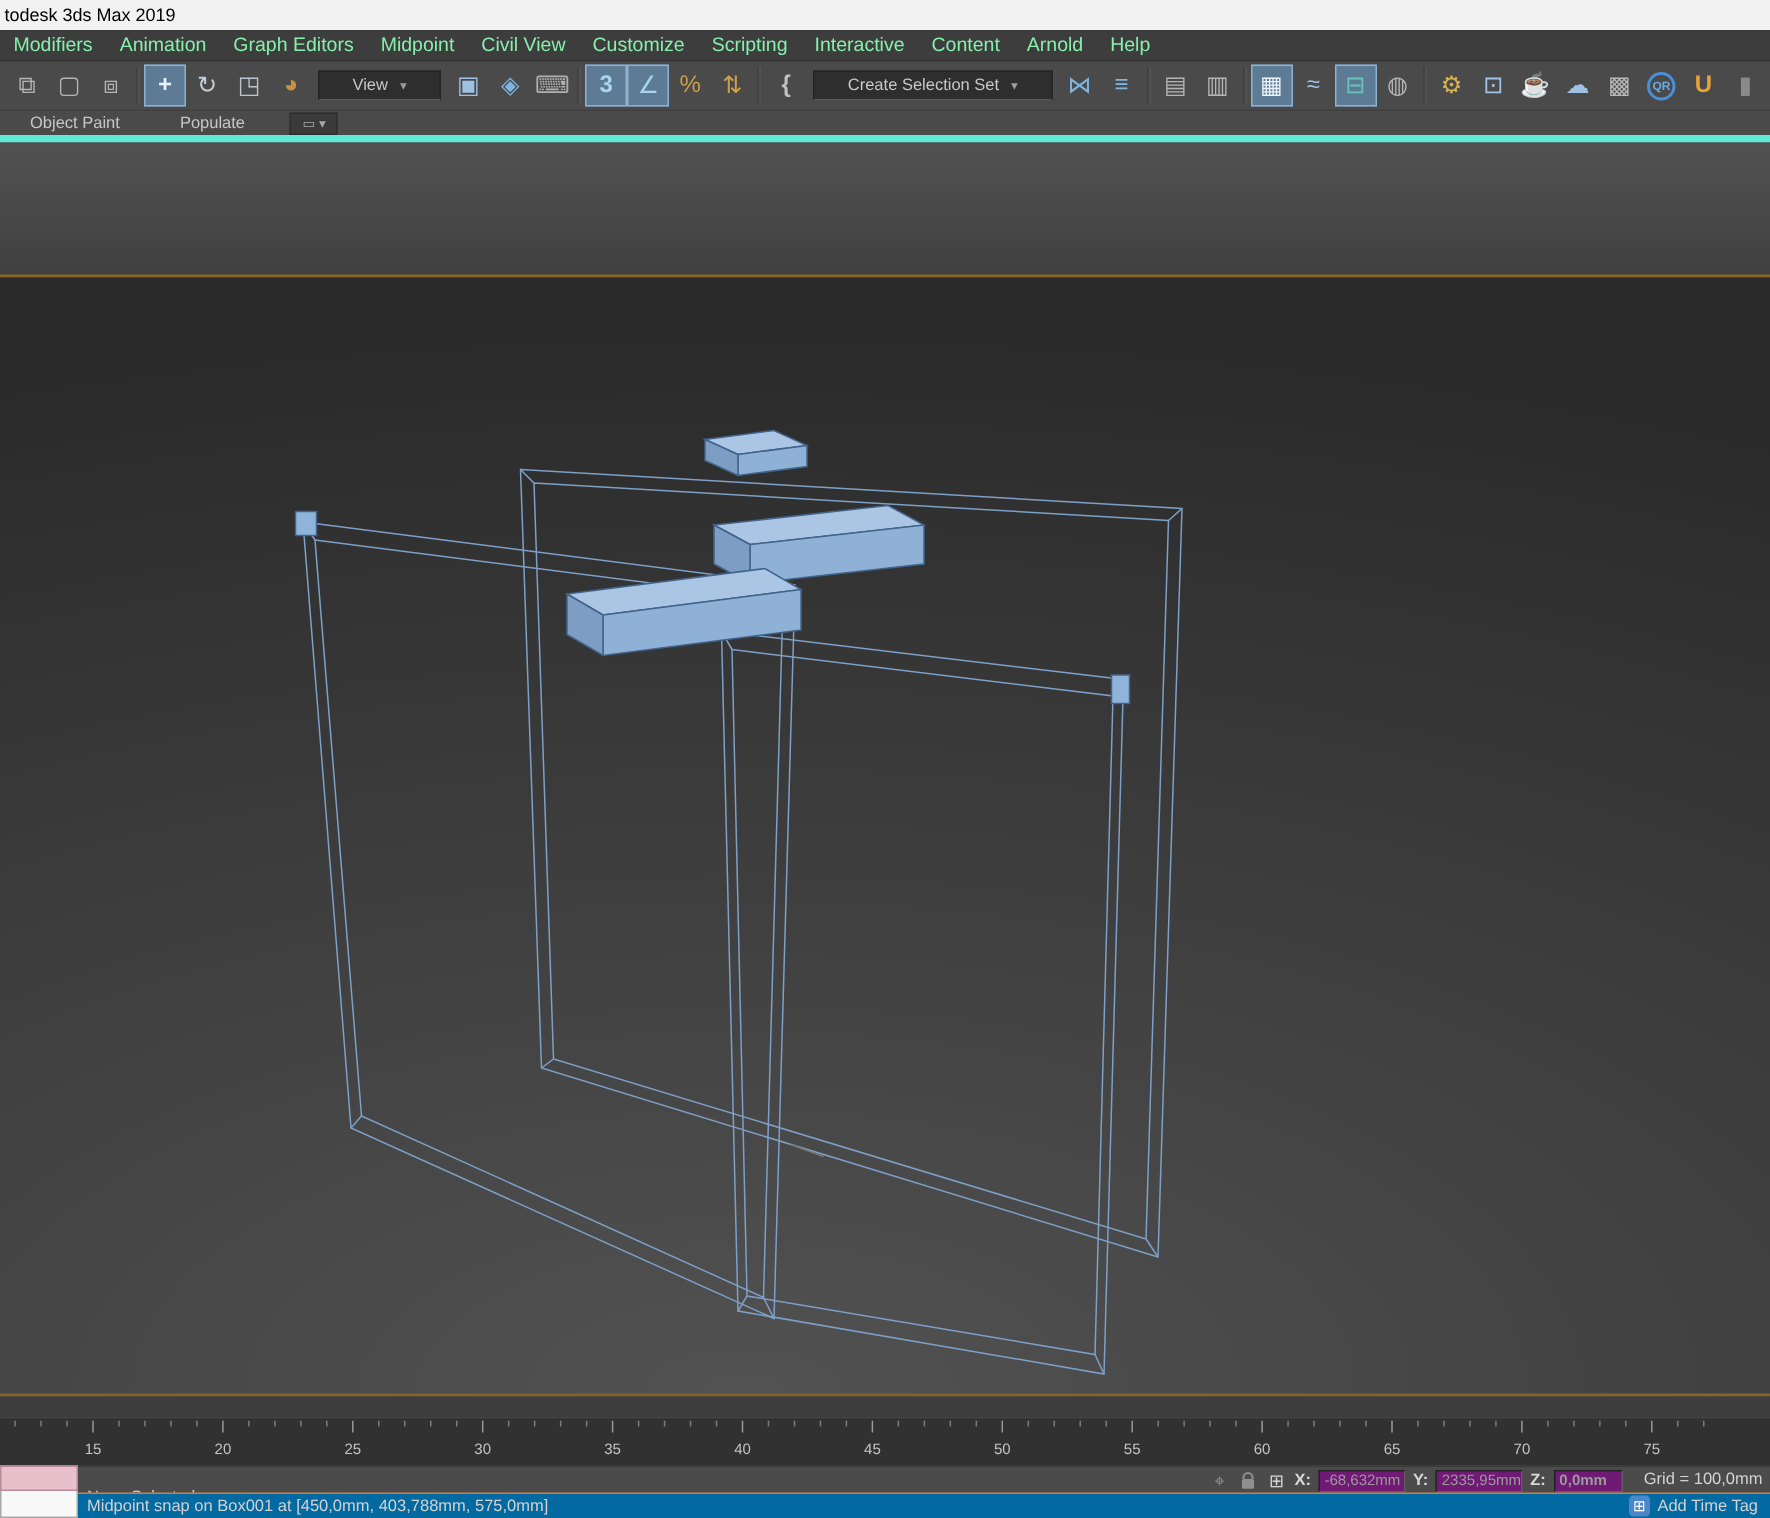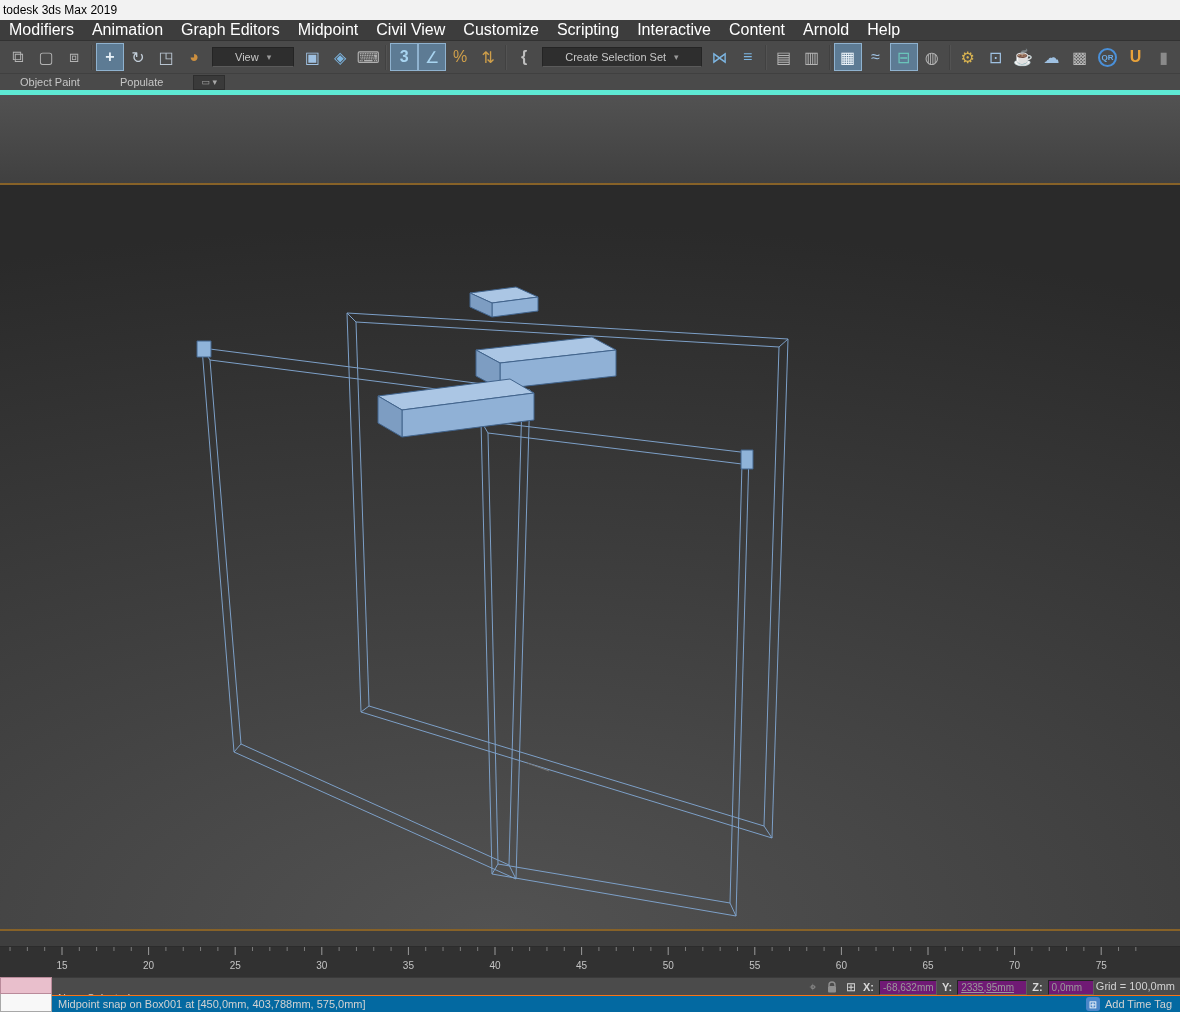--- a/index.html
+++ b/index.html
@@ -3,21 +3,21 @@
 <meta charset="utf-8">
 <style>
   * { box-sizing: border-box; margin: 0; padding: 0; }
   html, body { width: 1180px; height: 1012px; }
   body { position: relative; font-family: "Liberation Sans", sans-serif; background: #4a4a4a; overflow: hidden; }
   .abs { position: absolute; }
 
   #title-bar { top:0; left:0; width:100%; height:20px; background:#f2f2f2; color:#000; font-size:12px; line-height:20px; padding-left:3px; }
 
   #menu-bar { top:20px; left:0; width:100%; height:21px; background:#3d3d3d; display:flex; align-items:stretch; border-bottom:1px solid #323232; }
-  .menu-item { color:#ffffff; font-size:16px; line-height:20px; padding:0 9px; cursor:default; white-space:nowrap;text-align:right; }
+  .menu-item { color:#86efac; font-size:13px; line-height:20px; padding:0 9px; cursor:default; white-space:nowrap;text-align:right; }
 
   #main-toolbar { top:41px; left:0; width:100%; height:33px; background:#4a4a4a; display:flex; align-items:center; padding:0 4px; border-bottom:1px solid #404040; flex-wrap:nowrap; overflow:hidden; }
   .tb-icon { width:28px; height:28px; flex:0 0 auto; display:flex; align-items:center; justify-content:center; font-size:16px; color:#b4b4b4; border:1px solid transparent; }
   .tb-icon.pressed { background:#5d7b94; border-color:#8fb2cf; color:#eaf2f8; }
   .tb-icon.bold { font-weight:bold; }
   .badge-circle { width:19px; height:19px; border:2px solid #4a90d9; border-radius:50%; color:#6aabe8; font-size:8px; font-weight:bold; display:flex; align-items:center; justify-content:center; }
   .tb-sep { width:2px; height:25px; margin:0 3px; background:linear-gradient(90deg,#383838,#5c5c5c); flex:0 0 auto; }
   .tb-dropdown { height:20px; background:#2e2e2e; border:1px solid #242424; border-bottom-color:#5a5a5a; color:#c8c8c8; font-size:11px; display:flex; align-items:center; padding:0 22px; gap:8px; margin:0 4px; flex:0 0 auto; white-space:nowrap; }
   .dd-arrow { color:#9a9a9a; font-size:9px; }
 
@@ -261,23 +261,23 @@
     <span class="s-icon">
       <svg width="10" height="13" viewBox="0 0 10 13">
           <path d="M2 5 V4 a3 3 0 0 1 6 0 V5" fill="none" stroke="#8f8f8f" stroke-width="1.4"></path>
           <rect x="1" y="5" width="8" height="6.5" rx="1" fill="#8f8f8f"></rect>
         </svg>
     </span>
     <span class="s-icon" style="color:#d6d6d6;">⊞</span>
     <span class="coord-label">X:</span>
     <span class="coord-field" style="width:58px;">-68,632mm</span>
     <span class="coord-label">Y:</span>
-    <span class="coord-field" style="width:70px;text-decoration:underline;">2335,95mm</span>
+    <span class="coord-field" style="width:58px;">2335,95mm</span>
     <span class="coord-label">Z:</span>
-    <span class="coord-field" style="width:46px;">0,0mm</span>
+    <span class="coord-field" style="width:46px;font-weight:bold;">0,0mm</span>
   </div>
   <span class="status-text" id="grid-label">Grid = 100,0mm</span>
 </div>
 
 <div class="abs" id="status-row2">
   <span class="status-text" id="prompt-line">Midpoint snap on Box001 at [450,0mm, 403,788mm, 575,0mm]</span>
   <div id="time-tag">
     <span id="time-tag-icon">⊞</span>
     <span class="status-text">Add Time Tag</span>
   </div>

